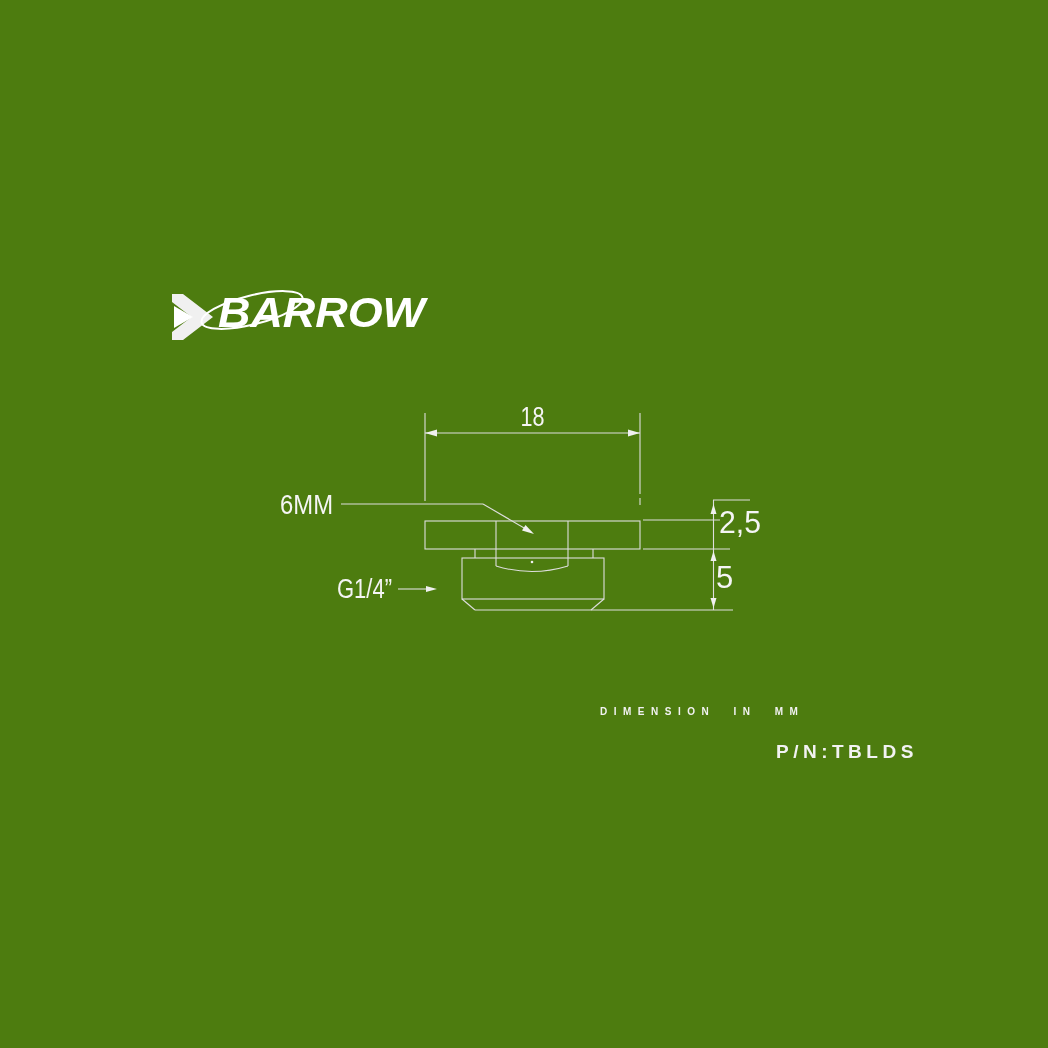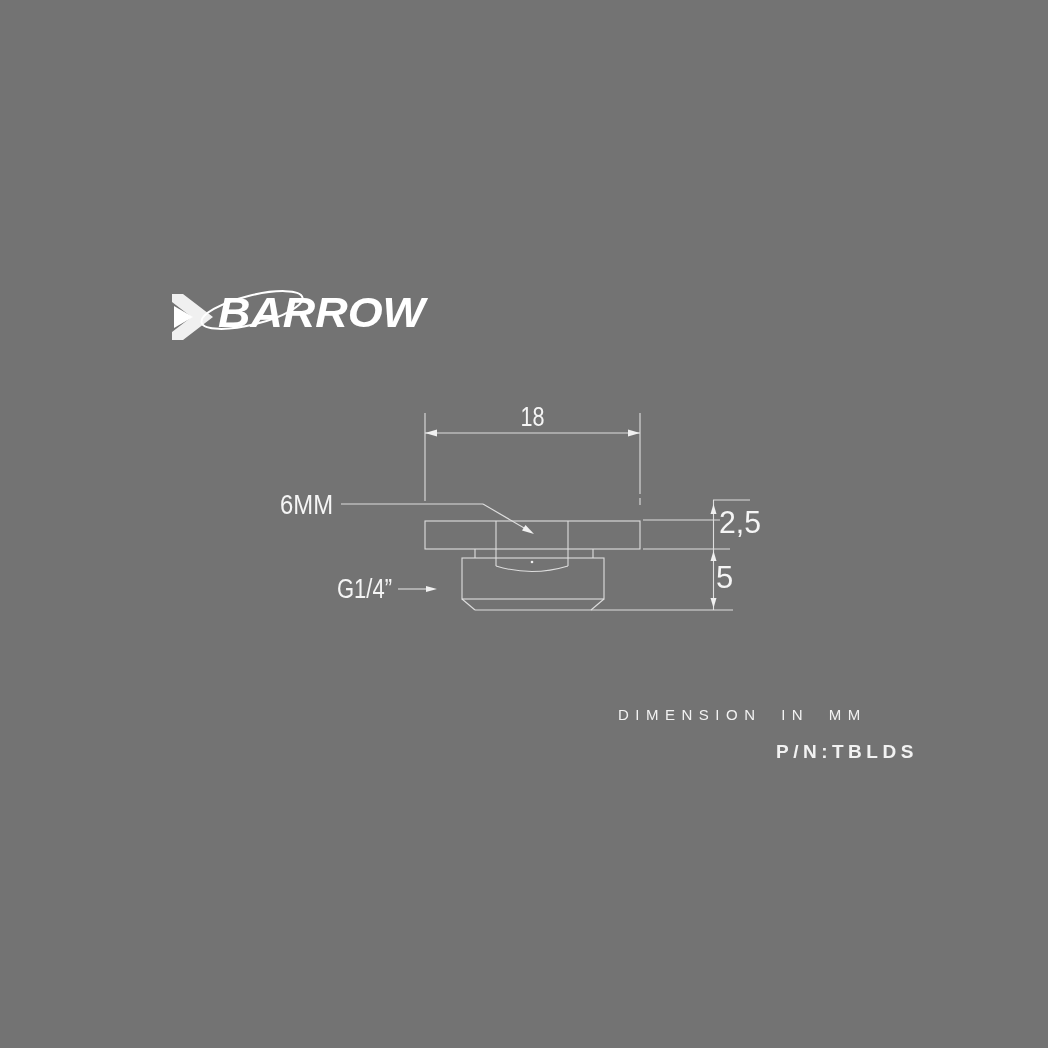--- a/index.html
+++ b/index.html
@@ -4,21 +4,21 @@
 <style>
   html, body {
     margin: 0;
     padding: 0;
     background: #000;
   }
   .canvas {
     position: relative;
     width: 1048px;
     height: 1048px;
-    background: #737373;
+    background: #4d7c0f;
     overflow: hidden;
     font-family: "Liberation Sans", sans-serif;
   }
   .logo-svg {
     position: absolute;
     left: 166px;
     top: 284px;
     width: 270px;
     height: 60px;
   }
@@ -28,25 +28,25 @@
     top: 0;
     width: 1048px;
     height: 1048px;
   }
   .drawing-svg text {
     font-family: "Liberation Sans", "DejaVu Sans", sans-serif;
     fill: #f5f5f5;
   }
   .footer-note {
     position: absolute;
-    left: 618px;
+    left: 600px;
     top: 706px;
     color: #f2f2f2;
-    font-size: 15px;
-    font-weight: normal;
+    font-size: 10px;
+    font-weight: bold;
     letter-spacing: 6.5px;
     word-spacing: 9px;
     white-space: nowrap;
   }
   .footer-pn {
     position: absolute;
     left: 776px;
     top: 741px;
     color: #f2f2f2;
     font-size: 19px;

